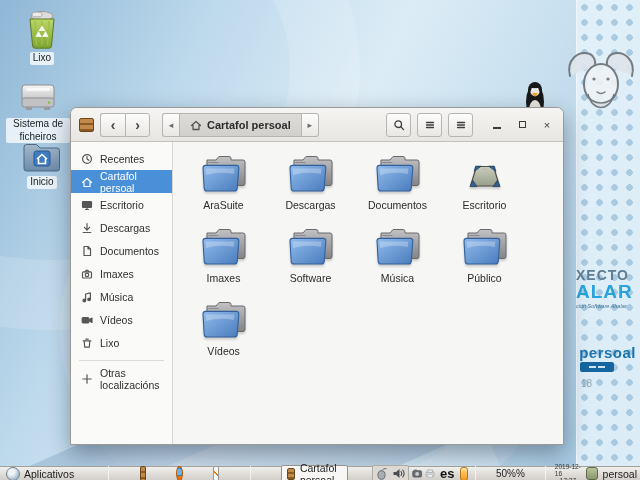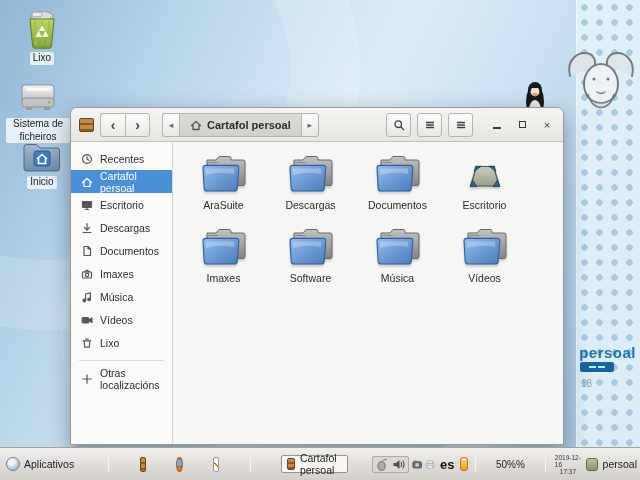--- a/index.html
+++ b/index.html
@@ -76,21 +76,21 @@
   .ic{width:12px;height:12px;flex:0 0 12px;color:#565656;}
   .sel .ic{color:#ffffff;}
 
   .content{flex:1;background:#f6f6f5;padding:9px 0 0 7px;overflow:hidden;}
   #file-grid{display:grid;grid-template-columns:repeat(4,87px);row-gap:13px;}
   .file-cell{display:flex;flex-direction:column;align-items:center;width:87px;}
   .folder-ic{width:52px;height:46px;filter:drop-shadow(0 2px 1px rgba(0,0,0,.18));}
   .file-label{margin-top:2px;font-size:10.5px;color:#2b2b2b;text-align:center;}
 
   
-  #taskbar{position:absolute;left:0;bottom:0;width:640px;height:33px;z-index:9;
+  #taskbar{position:absolute;left:0;bottom:0;width:640px;height:14px;z-index:9;
     background:linear-gradient(#f1efec,#d2cec9);border-top:1px solid #a39f99;
     display:flex;align-items:center;font-size:10.5px;color:#1d1d1d;gap:24px;}
   .tb-sep{width:1px;height:16px;background:#b3afa9;border-right:1px solid #f4f2ef;margin:0 4px;}
   #apps-btn{display:flex;align-items:center;gap:4px;padding:0 6px;height:100%;}
   #apps-icon{width:14px;height:14px;border-radius:50%;border:1px solid #6e8191;
     background:radial-gradient(circle at 35% 30%,#eef3f6 0 30%,#b9c9d6 60%,#8ba1b2 100%);}
   .launcher{width:16px;height:15px;margin:0 3px;border-radius:2px;}
   #launch-files{border:1px solid #6e4518;background:repeating-linear-gradient(#c18a48 0 4px,#8d5a26 4px 6px);}
   #launch-firefox{border-radius:50%;border:1px solid #b55a06;
     background:radial-gradient(circle at 40% 38%,#6fb1ef 0 34%,#2b6cb5 46%,#f57900 56%,#e8640a 100%);}
@@ -167,20 +167,25 @@
   <svg id="tux" width="20" height="42" viewBox="0 0 20 42">
     <ellipse cx="10" cy="22" rx="9" ry="18" fill="#17181a"></ellipse>
     <ellipse cx="10" cy="10" rx="7" ry="8" fill="#17181a"></ellipse>
     <ellipse cx="10" cy="12" rx="4.5" ry="4" fill="#e9e6df"></ellipse>
     <ellipse cx="10" cy="30" rx="6" ry="10" fill="#e9e6df"></ellipse>
     <path d="M7 13 L13 13 L10 17 Z" fill="#f0a11c"></path>
     <circle cx="7.5" cy="9" r="1.1" fill="#fff"></circle>
       <circle cx="12.5" cy="9" r="1.1" fill="#fff"></circle>
   </svg>
 
+  <div id="proxecto">
+    <div class="px-l1">XECTO</div>
+    <div class="px-l2">ALAR</div>
+    <div class="px-sub">ción Software Abalar</div>
+  </div>
   <div id="brand">persoal</div>
   <div id="brand-pill">
       <i></i>
       <i></i>
     </div>
   <div id="corner-number">18</div>
 </div>
 
 <div class="desk-icon" id="icon-lixo">
   <svg width="40" height="42" viewBox="0 0 40 42">
@@ -397,20 +402,29 @@
             <span class="file-label">Software</span>
           </div>
           <div class="file-cell">
             <svg class="folder-ic" viewBox="0 0 52 46">
               <path d="M9 9 h9 l3-3.5 h10 q2 0 2 2 V9 h12 q2 0 2 2 v21.5 q0 2-2 2 H11 q-2 0-2-2 z" fill="url(#gFolderBack)" stroke="#69696b"></path>
               <path d="M10.5 11.5 h10 M10.5 14.5 h10 M10.5 17.5 h10" stroke="#8a8a8e" stroke-width="1" fill="none"></path>
               <path d="M5 17 q0-2.6 2.6-2.6 h30.8 q2.6 0 2.4 2.6 l-1.6 20.4 q-.2 2.6-2.8 2.6 H9 q-2.6 0-2.8-2.6 z" fill="url(#gFolderFront)" stroke="#31609b" stroke-width="1.1"></path>
               <path d="M7.6 17.4 h28.8 l-.5 5.6 q-14-2.8-27.8 1 z" fill="#ffffff" opacity="0.28"></path>
             </svg>
             <span class="file-label">Música</span>
+          </div>
+          <div class="file-cell">
+            <svg class="folder-ic" viewBox="0 0 52 46">
+              <path d="M9 9 h9 l3-3.5 h10 q2 0 2 2 V9 h12 q2 0 2 2 v21.5 q0 2-2 2 H11 q-2 0-2-2 z" fill="url(#gFolderBack)" stroke="#69696b"></path>
+              <path d="M10.5 11.5 h10 M10.5 14.5 h10 M10.5 17.5 h10" stroke="#8a8a8e" stroke-width="1" fill="none"></path>
+              <path d="M5 17 q0-2.6 2.6-2.6 h30.8 q2.6 0 2.4 2.6 l-1.6 20.4 q-.2 2.6-2.8 2.6 H9 q-2.6 0-2.8-2.6 z" fill="url(#gFolderFront)" stroke="#31609b" stroke-width="1.1"></path>
+              <path d="M7.6 17.4 h28.8 l-.5 5.6 q-14-2.8-27.8 1 z" fill="#ffffff" opacity="0.28"></path>
+            </svg>
+            <span class="file-label">Público</span>
           </div>
           <div class="file-cell">
             <svg class="folder-ic" viewBox="0 0 52 46">
               <path d="M9 9 h9 l3-3.5 h10 q2 0 2 2 V9 h12 q2 0 2 2 v21.5 q0 2-2 2 H11 q-2 0-2-2 z" fill="url(#gFolderBack)" stroke="#69696b"></path>
               <path d="M10.5 11.5 h10 M10.5 14.5 h10 M10.5 17.5 h10" stroke="#8a8a8e" stroke-width="1" fill="none"></path>
               <path d="M5 17 q0-2.6 2.6-2.6 h30.8 q2.6 0 2.4 2.6 l-1.6 20.4 q-.2 2.6-2.8 2.6 H9 q-2.6 0-2.8-2.6 z" fill="url(#gFolderFront)" stroke="#31609b" stroke-width="1.1"></path>
               <path d="M7.6 17.4 h28.8 l-.5 5.6 q-14-2.8-27.8 1 z" fill="#ffffff" opacity="0.28"></path>
             </svg>
             <span class="file-label">Vídeos</span>
           </div>

